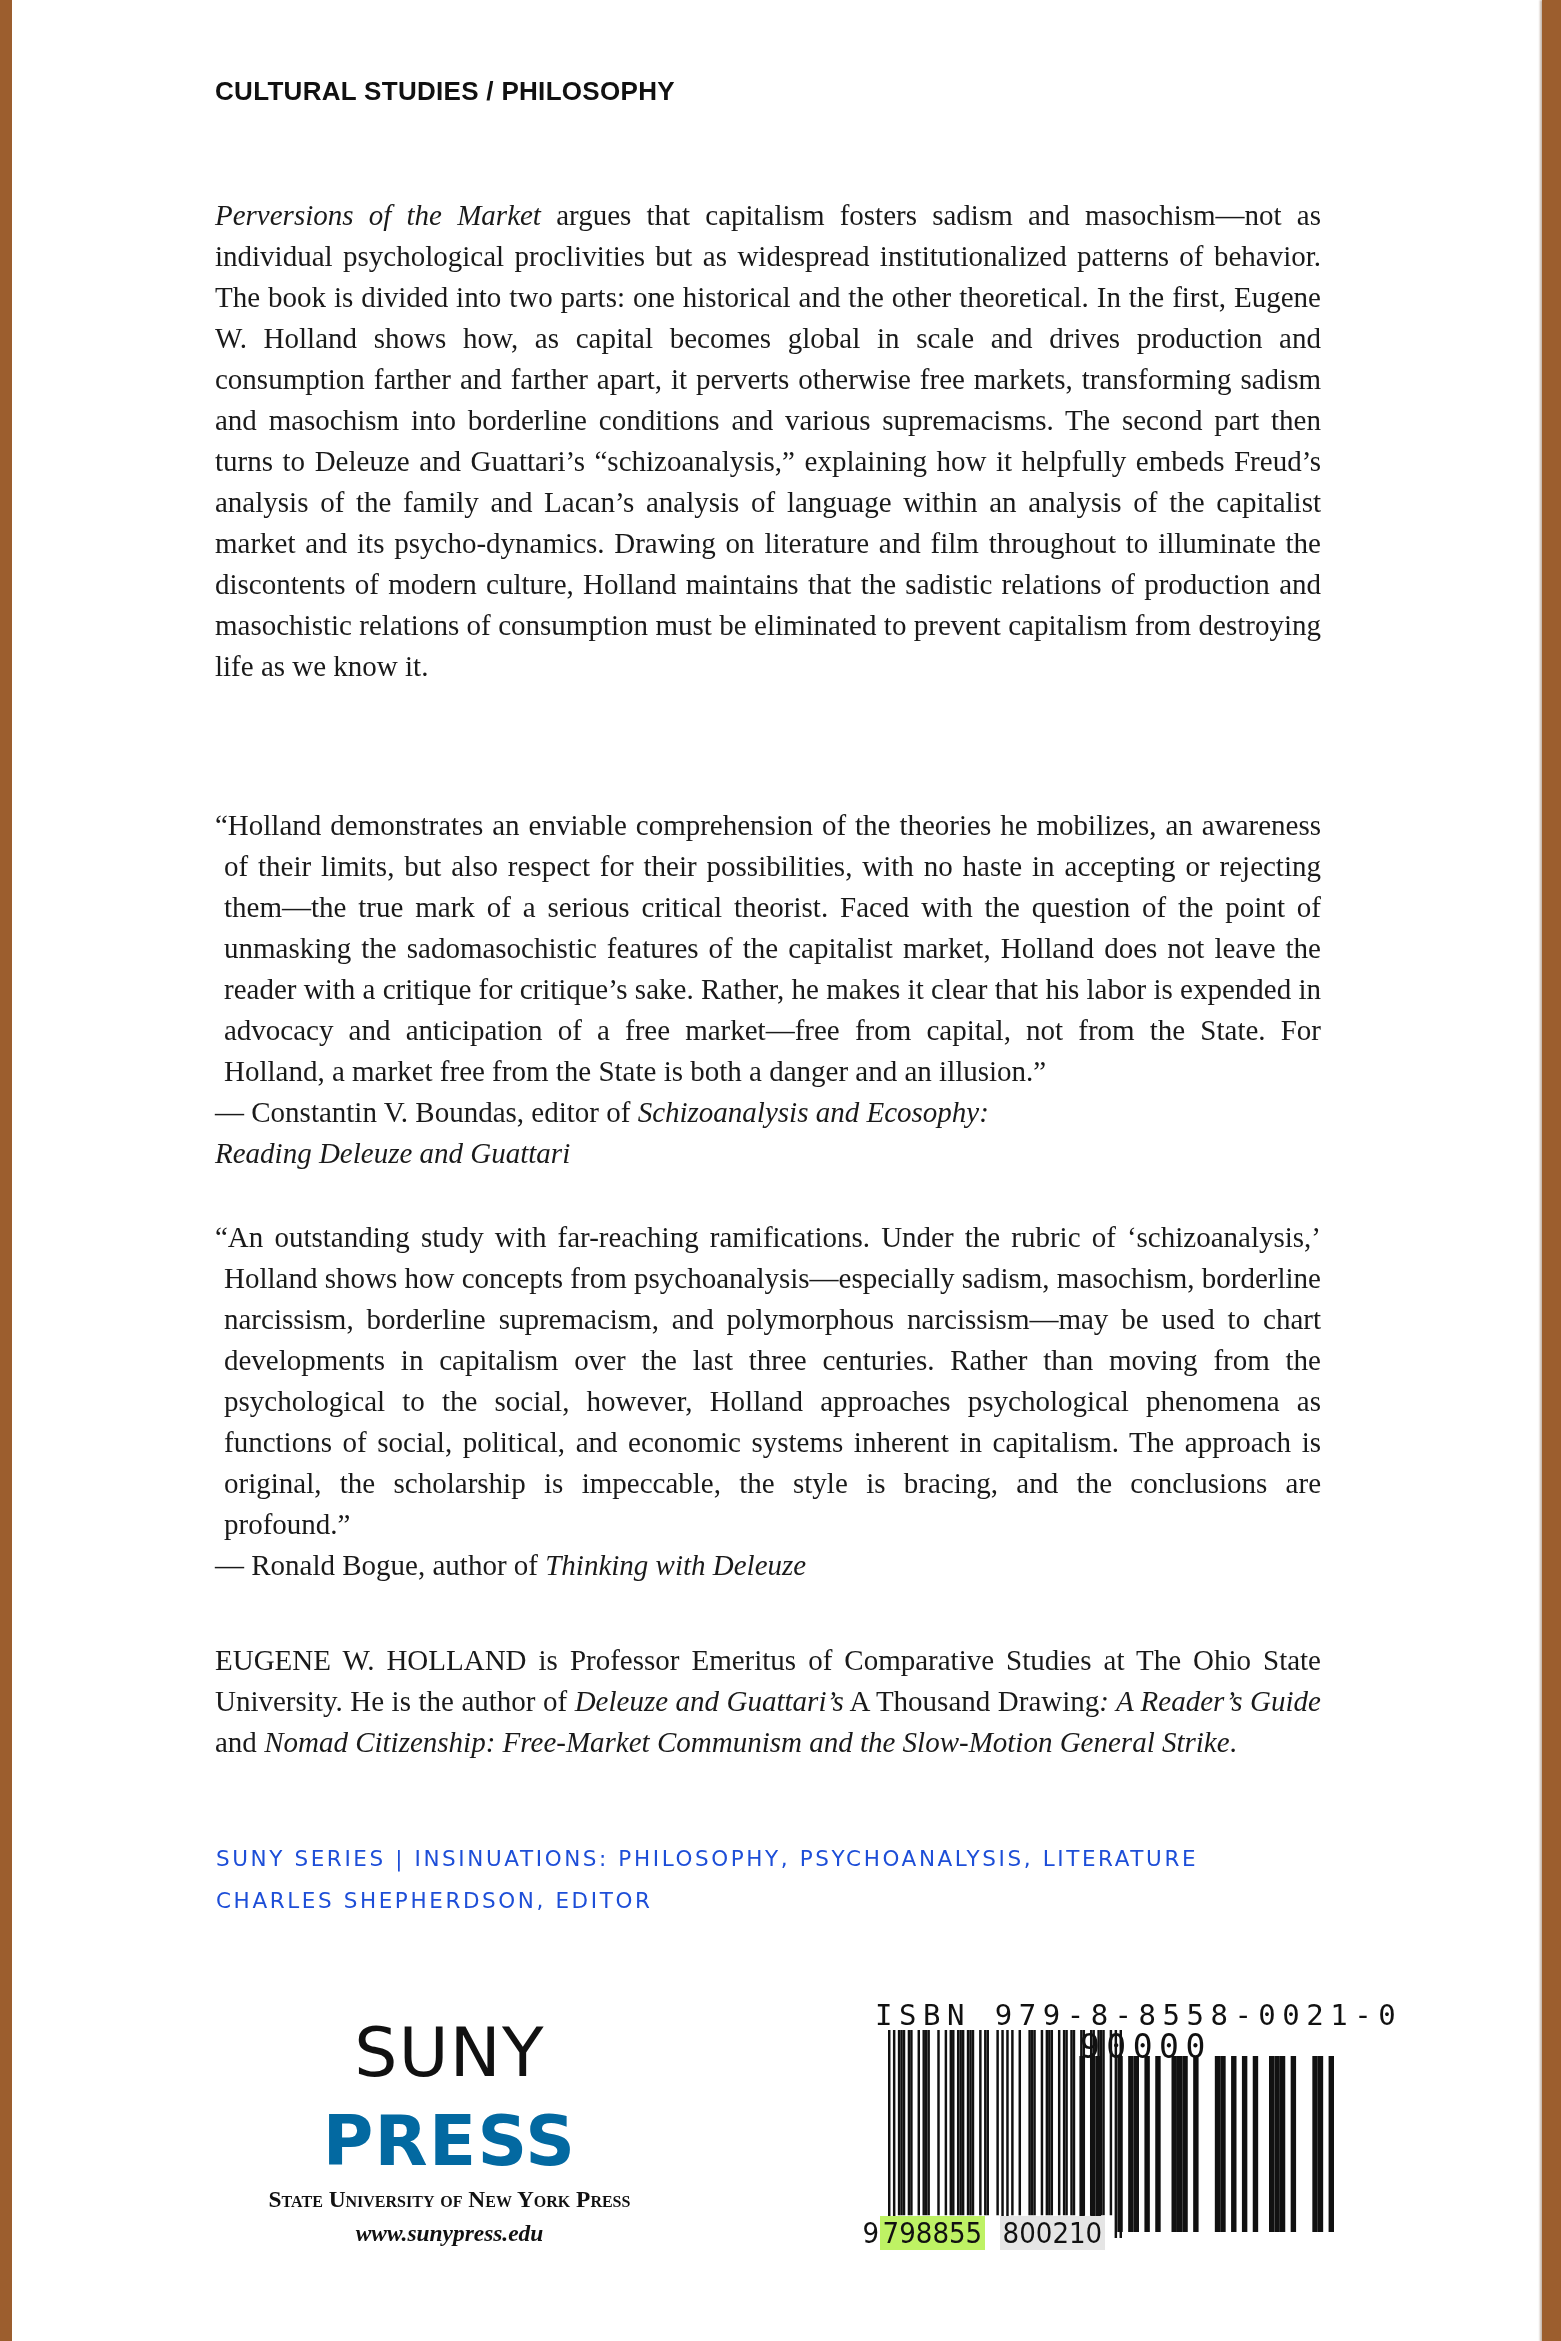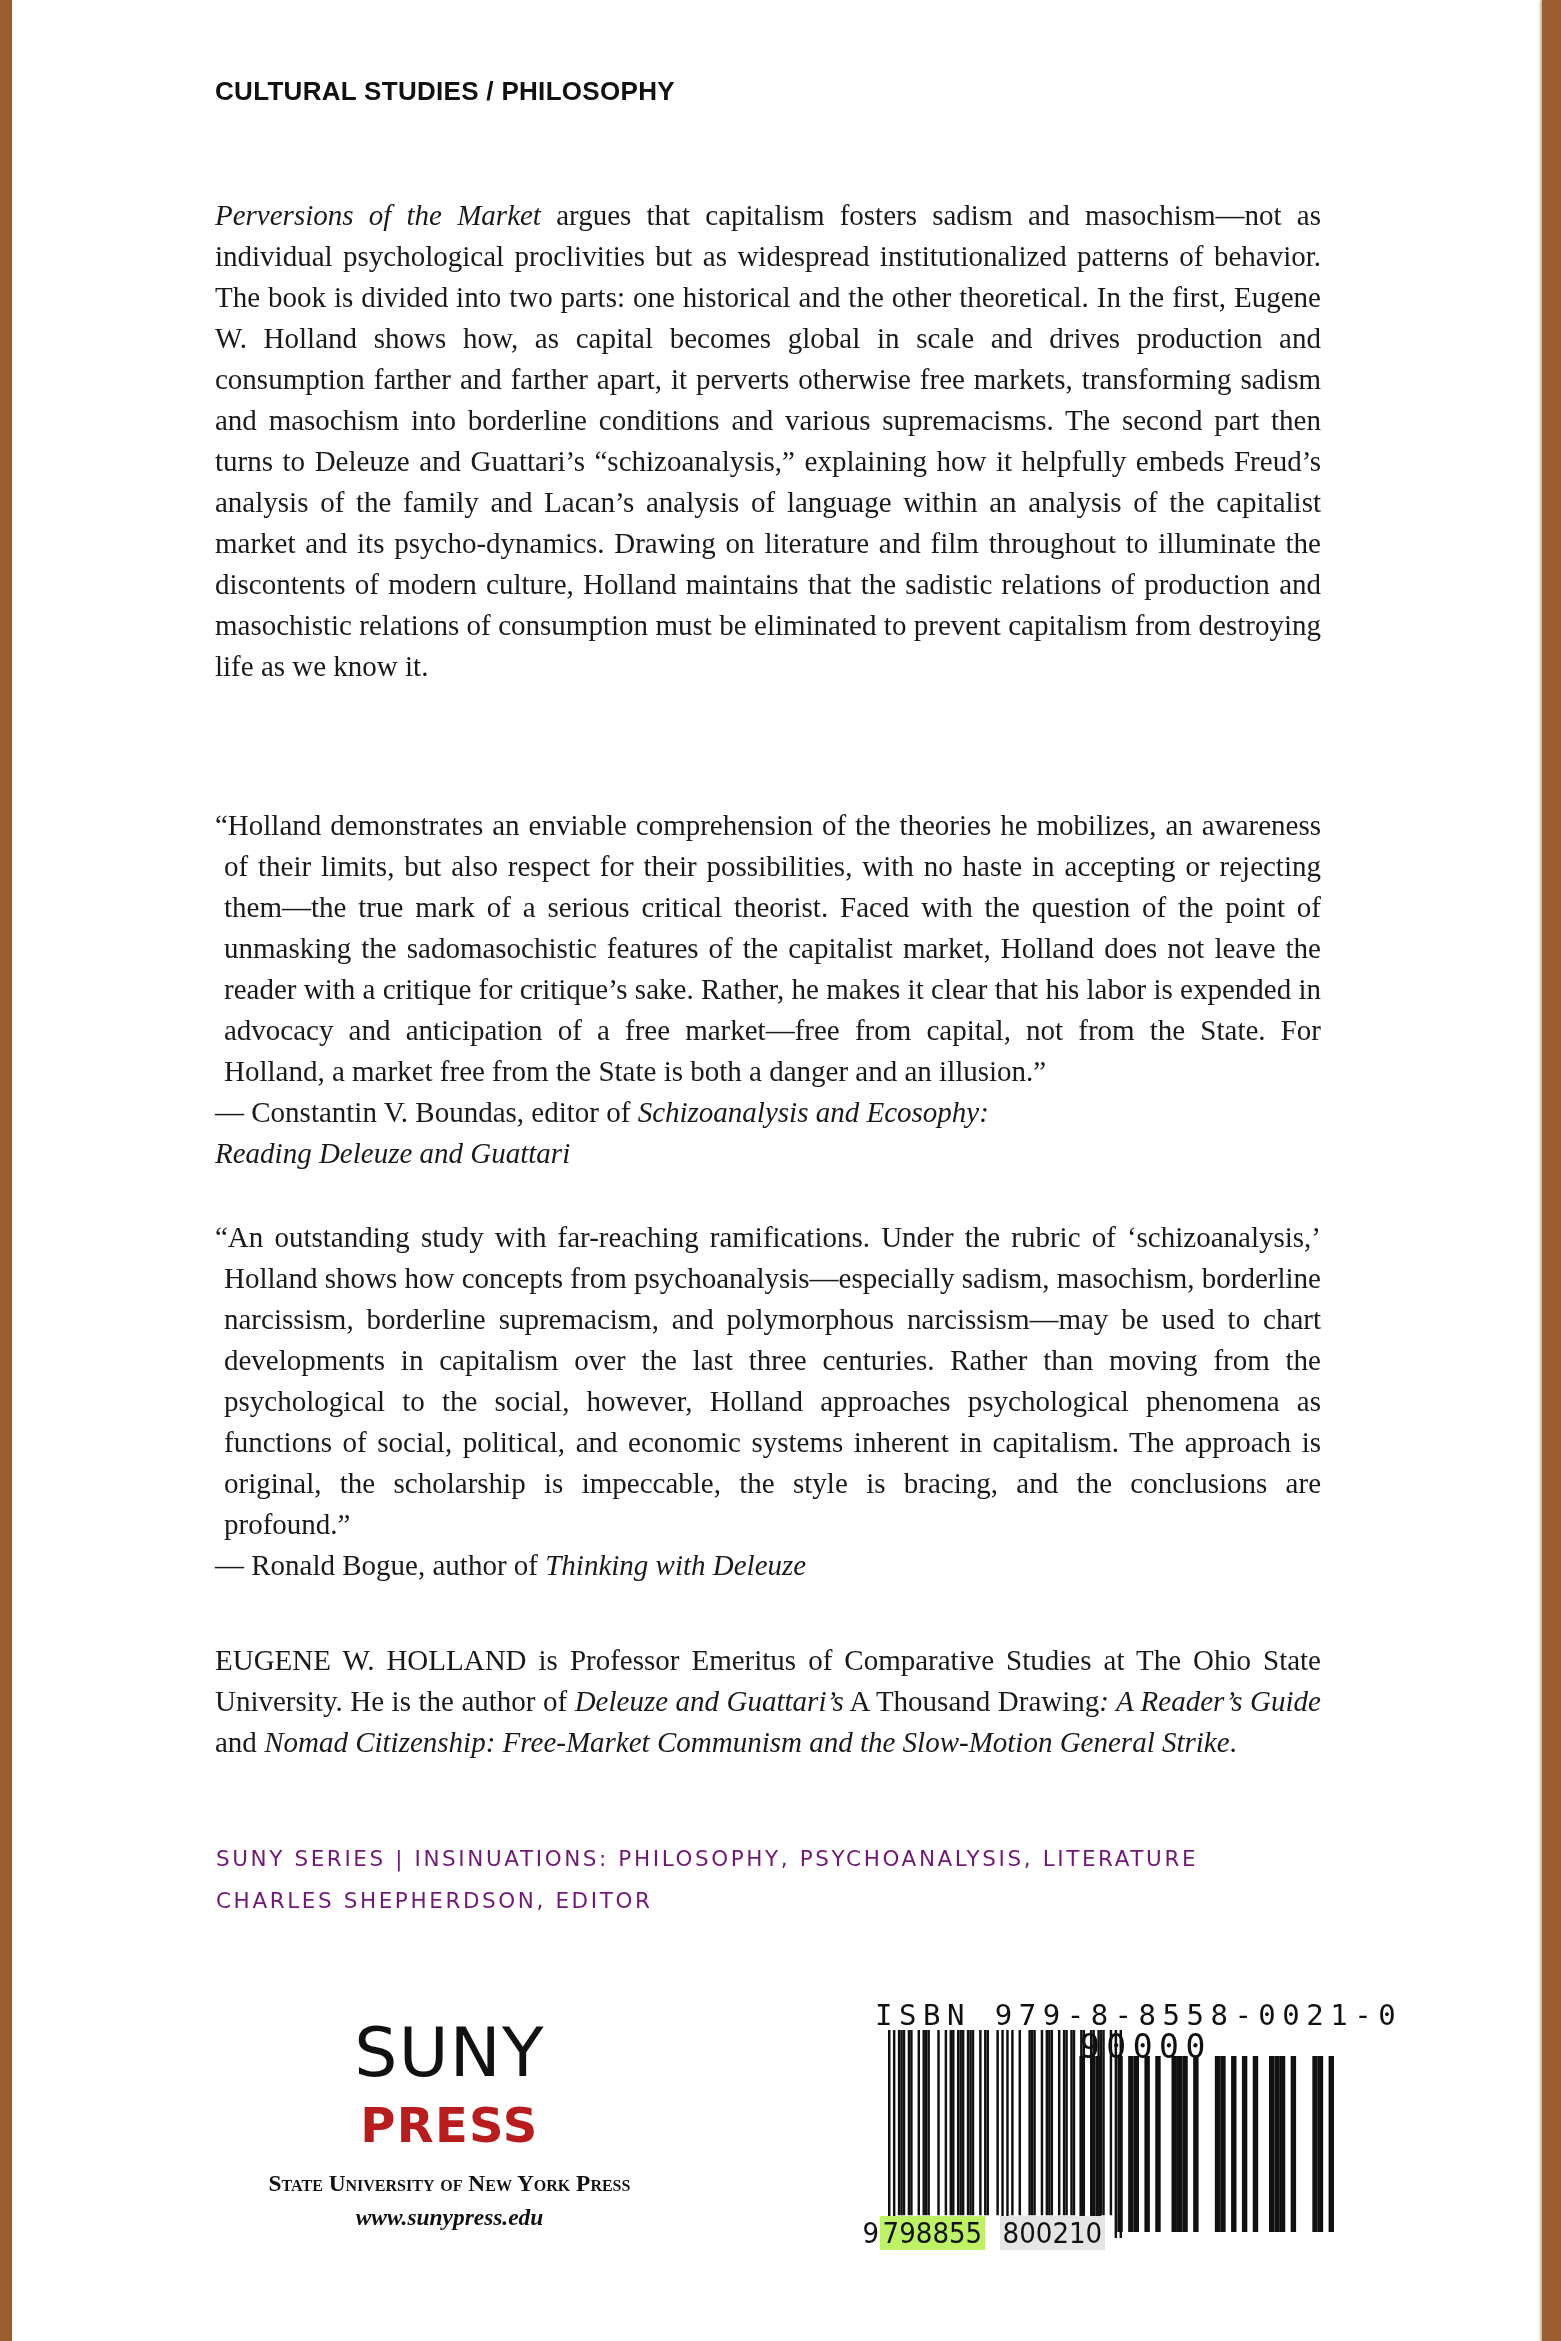--- a/index.html
+++ b/index.html
@@ -27,28 +27,28 @@
   .blurb { top: 195px; }
   .quote1 { top: 805px; }
   .quote2 { top: 1217px; }
   .bio { top: 1640px; }
   .attr { text-align: left; font-size: 29px; line-height: 41px; }
   .attr i { font-style: italic; }
   .hang { padding-left: 9px; text-indent: -9px; }
 
   .series {
     font-family: "DejaVu Sans", "Liberation Sans", sans-serif;
-    font-size: 21.5px; letter-spacing: 2.6px; color: #701a75; line-height: 42px;
+    font-size: 21.5px; letter-spacing: 2.6px; color: #1d4ed8; line-height: 42px;
   }
   .series1 { position: absolute; left: 216px; top: 1838px; }
   .series2 { position: absolute; left: 216px; top: 1880px; }
 
   .logo { position: absolute; left: 215px; top: 2017px; width: 469px; text-align: center; }
   .logo .suny { font-family: "DejaVu Sans", sans-serif; font-size: 68px; font-weight: normal; line-height: 72px; letter-spacing: 1.3px; color: #111; }
-  .logo .press { font-family: "DejaVu Sans", sans-serif; font-size: 48px; font-weight: bold; line-height: 72px; letter-spacing: 1.3px; color: #b91c1c; }
+  .logo .press { font-family: "DejaVu Sans", sans-serif; font-size: 69px; font-weight: bold; line-height: 72px; letter-spacing: 1.3px; color: #0369a1; margin-top: 16px; }
   .logo .sunyp { font-family: "Liberation Serif", serif; font-size: 23.4px; font-weight: bold; font-variant: small-caps; margin-top: 9px; color: #111; }
   .logo .url { font-family: "Liberation Serif", serif; font-size: 23.4px; font-style: italic; font-weight: bold; margin-top: 7px; color: #111; }
 
   .isbn-text {
     position: absolute; left: 875px; top: 1998px;
     font-family: "DejaVu Sans Mono", "Liberation Mono", monospace;
     font-size: 29px; letter-spacing: 6.5px; color: #111;
   }
   .price-text {
     position: absolute; left: 1080px; top: 2027px; width: 258px; 

